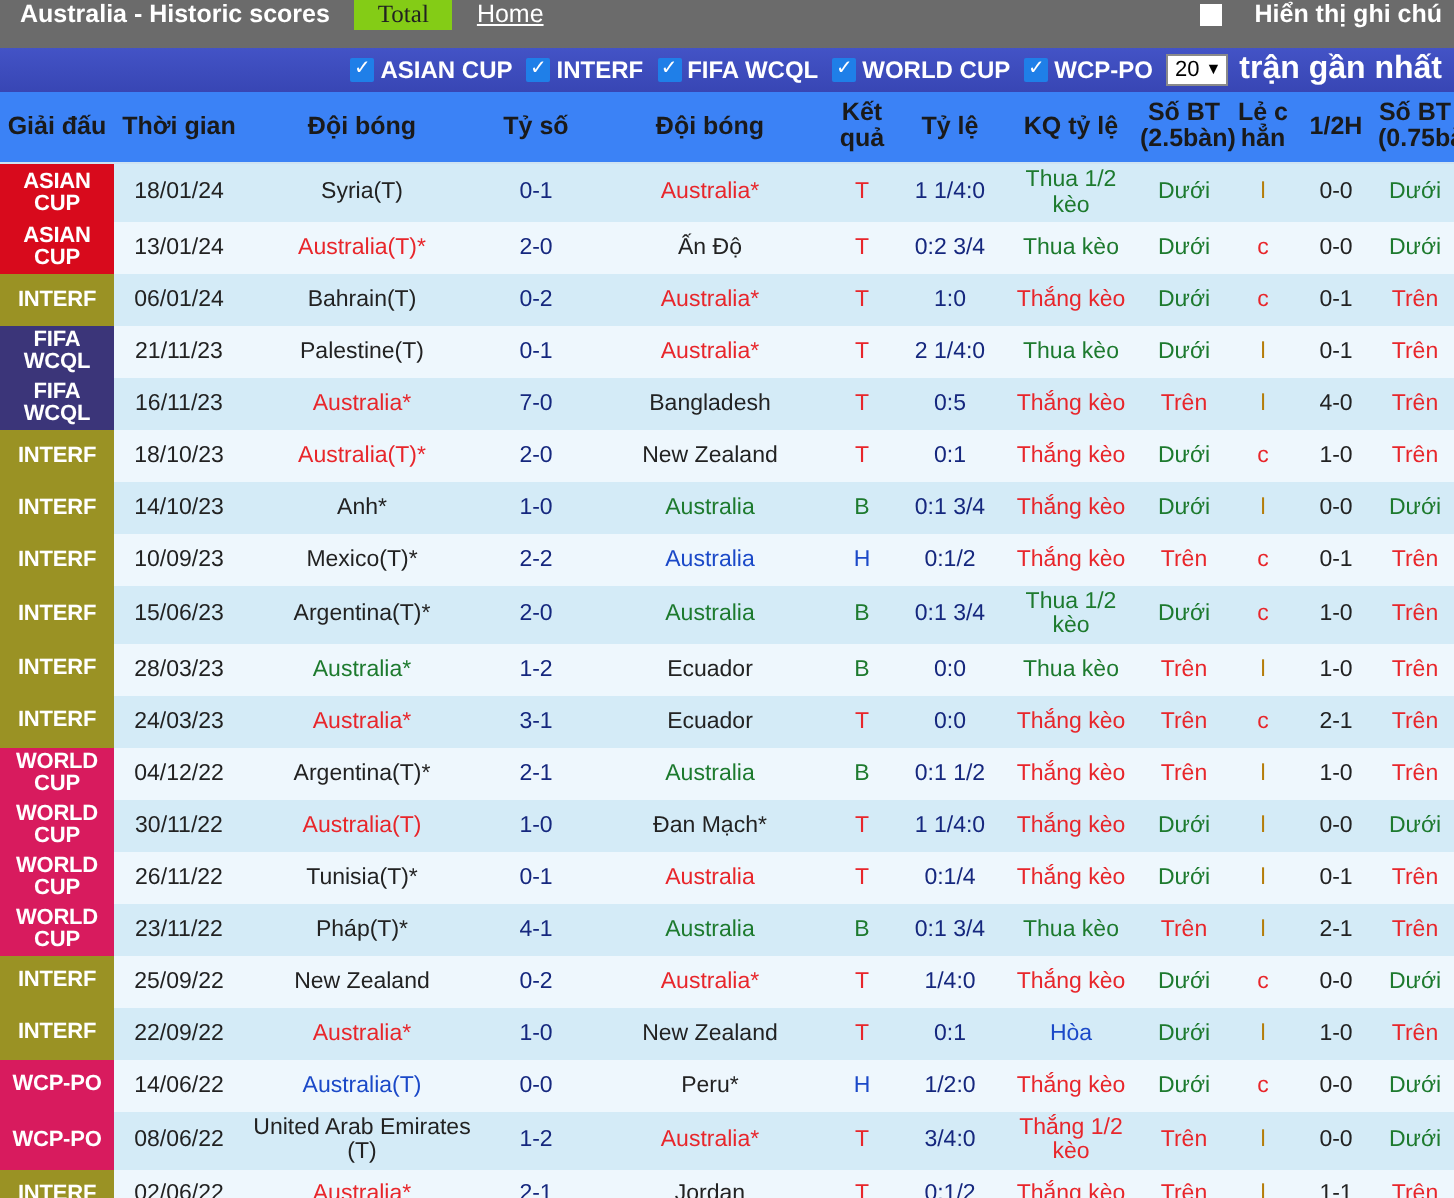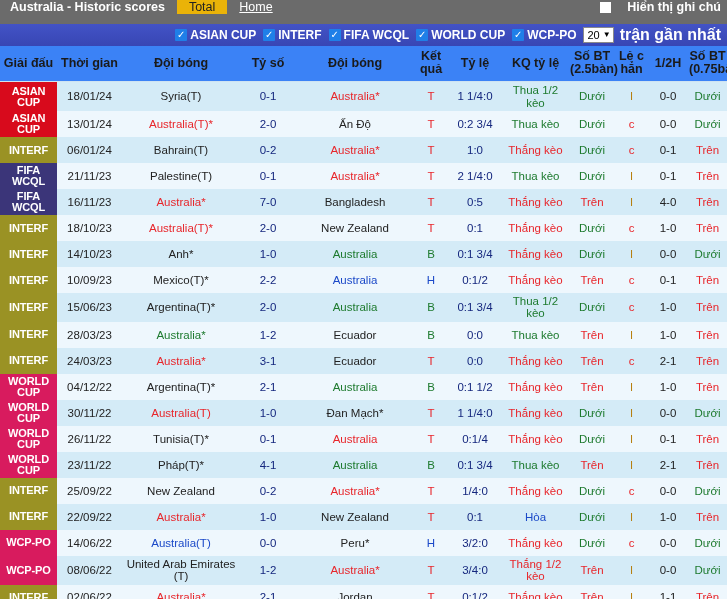--- a/index.html
+++ b/index.html
@@ -30,22 +30,23 @@
   }
   .tab {
     display: flex;
     align-items: center;
     padding: 0 12px;
     font-size: 12.5px;
     color: #ffffff;
     white-space: nowrap;
   }
   .tab.active {
-    background: #eab308;
+    background: #84cc16;
     color: #222222;
+    font-family: Liberation Serif, serif;
   }
   .tab.link {
     color: #ffffff;
     text-decoration: underline;
   }
   .note-toggle {
     margin-left: auto;
     display: flex;
     align-items: center;
     gap: 16px;
@@ -518,21 +519,21 @@
       </tr>
       <tr class="even">
         <td class="league" style="background: rgb(216, 27, 94);">
           <div class="league-in" style="background: rgb(216, 27, 94);">WCP-PO</div>
         </td>
         <td class="c-dark">14/06/22</td>
         <td class="c-blue">Australia(T)</td>
         <td class="c-navy">0-0</td>
         <td class="c-dark">Peru*</td>
         <td class="c-blue">H</td>
-        <td class="c-navy">3/2:0</td>
+        <td class="c-navy">1/2:0</td>
         <td class="c-red">Thắng kèo</td>
         <td class="c-green">Dưới</td>
         <td class="c-red">c</td>
         <td class="c-dark">0-0</td>
         <td class="c-green">Dưới</td>
       </tr>
       <tr class="odd">
         <td class="league" style="background: rgb(216, 27, 94);">
           <div class="league-in" style="background: rgb(216, 27, 94);">WCP-PO</div>
         </td>

